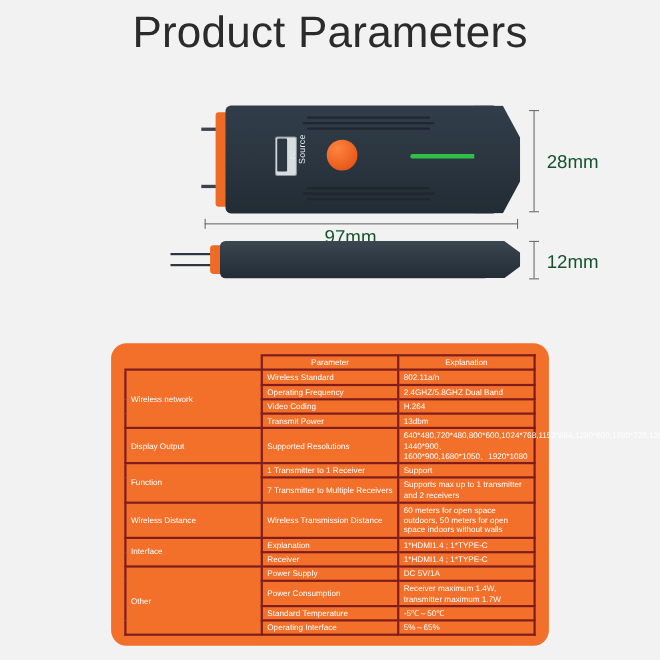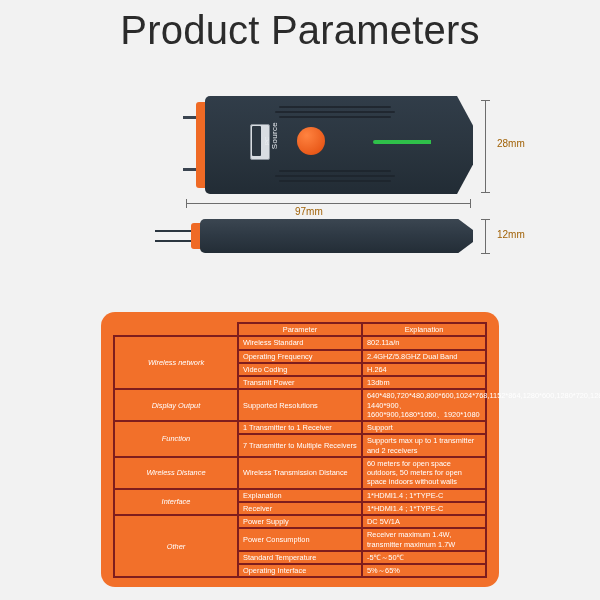--- a/index.html
+++ b/index.html
@@ -28,32 +28,32 @@
   .sideview{position:absolute;left:155px;top:140px;width:318px;height:36px;}
   .sv-body{position:absolute;left:45px;top:1px;width:245px;height:34px;background:linear-gradient(180deg,#3b4651 0%,#2f3a45 45%,#232d36 100%);border-radius:5px;}
   .sv-tip{position:absolute;left:283px;top:1px;width:35px;height:34px;background:linear-gradient(180deg,#3b4651 0%,#2f3a45 45%,#232d36 100%);
           clip-path:polygon(0 0,58% 0,100% 32%,100% 68%,58% 100%,0 100%);border-radius:0 5px 5px 0;}
   .sv-orange{position:absolute;left:36px;top:5px;width:12px;height:26px;background:#ef6a25;border-radius:3px 0 0 3px;}
   .sv-prong{position:absolute;left:0;width:40px;height:2px;background:#2b3640;}
   .sv-p1{top:12px;} .sv-p2{top:22px;}
 
   
   .dimline{position:absolute;background:#6d6d6d;}
-  .dimtxt{position:absolute;font-size:10px;color:#a16207;}
+  .dimtxt{position:absolute;font-size:17px;color:#14532d;}
   .h-line{height:1px;} .v-line{width:1px;}
   .cap{position:absolute;background:#6d6d6d;width:1px;height:9px;}
   .cap-h{position:absolute;background:#6d6d6d;height:1px;width:9px;}
 
   
   .panel{position:absolute;left:101px;top:312px;width:398px;height:275px;background:#f2702a;border-radius:14px;}
   table.spec{position:absolute;left:12px;top:10px;width:374px;border-collapse:collapse;table-layout:fixed;}
   table.spec td,table.spec th{border:2px solid #7f1d1d;color:#ffffff;font-weight:400;
       padding:1px 4px;vertical-align:middle;font-size:7.4px;line-height:1.25;}
   th.hdr{text-align:center;font-size:9.5px;padding:3px 0;}
-  td.grp{text-align:center;font-size:8.4px;width:46px;line-height:1.3;font-style:italic;}
+  td.grp{font-size:8.4px;width:46px;line-height:1.3;}
   td.par{width:140px;}
   td.exp{}
   td.tall{font-size:6.6px;line-height:1.55;}
   .nb{border-left:0;border-top:0;}
 </style>
 </head>
 <body>
 
 <div id="page-title">Product Parameters</div>
 

